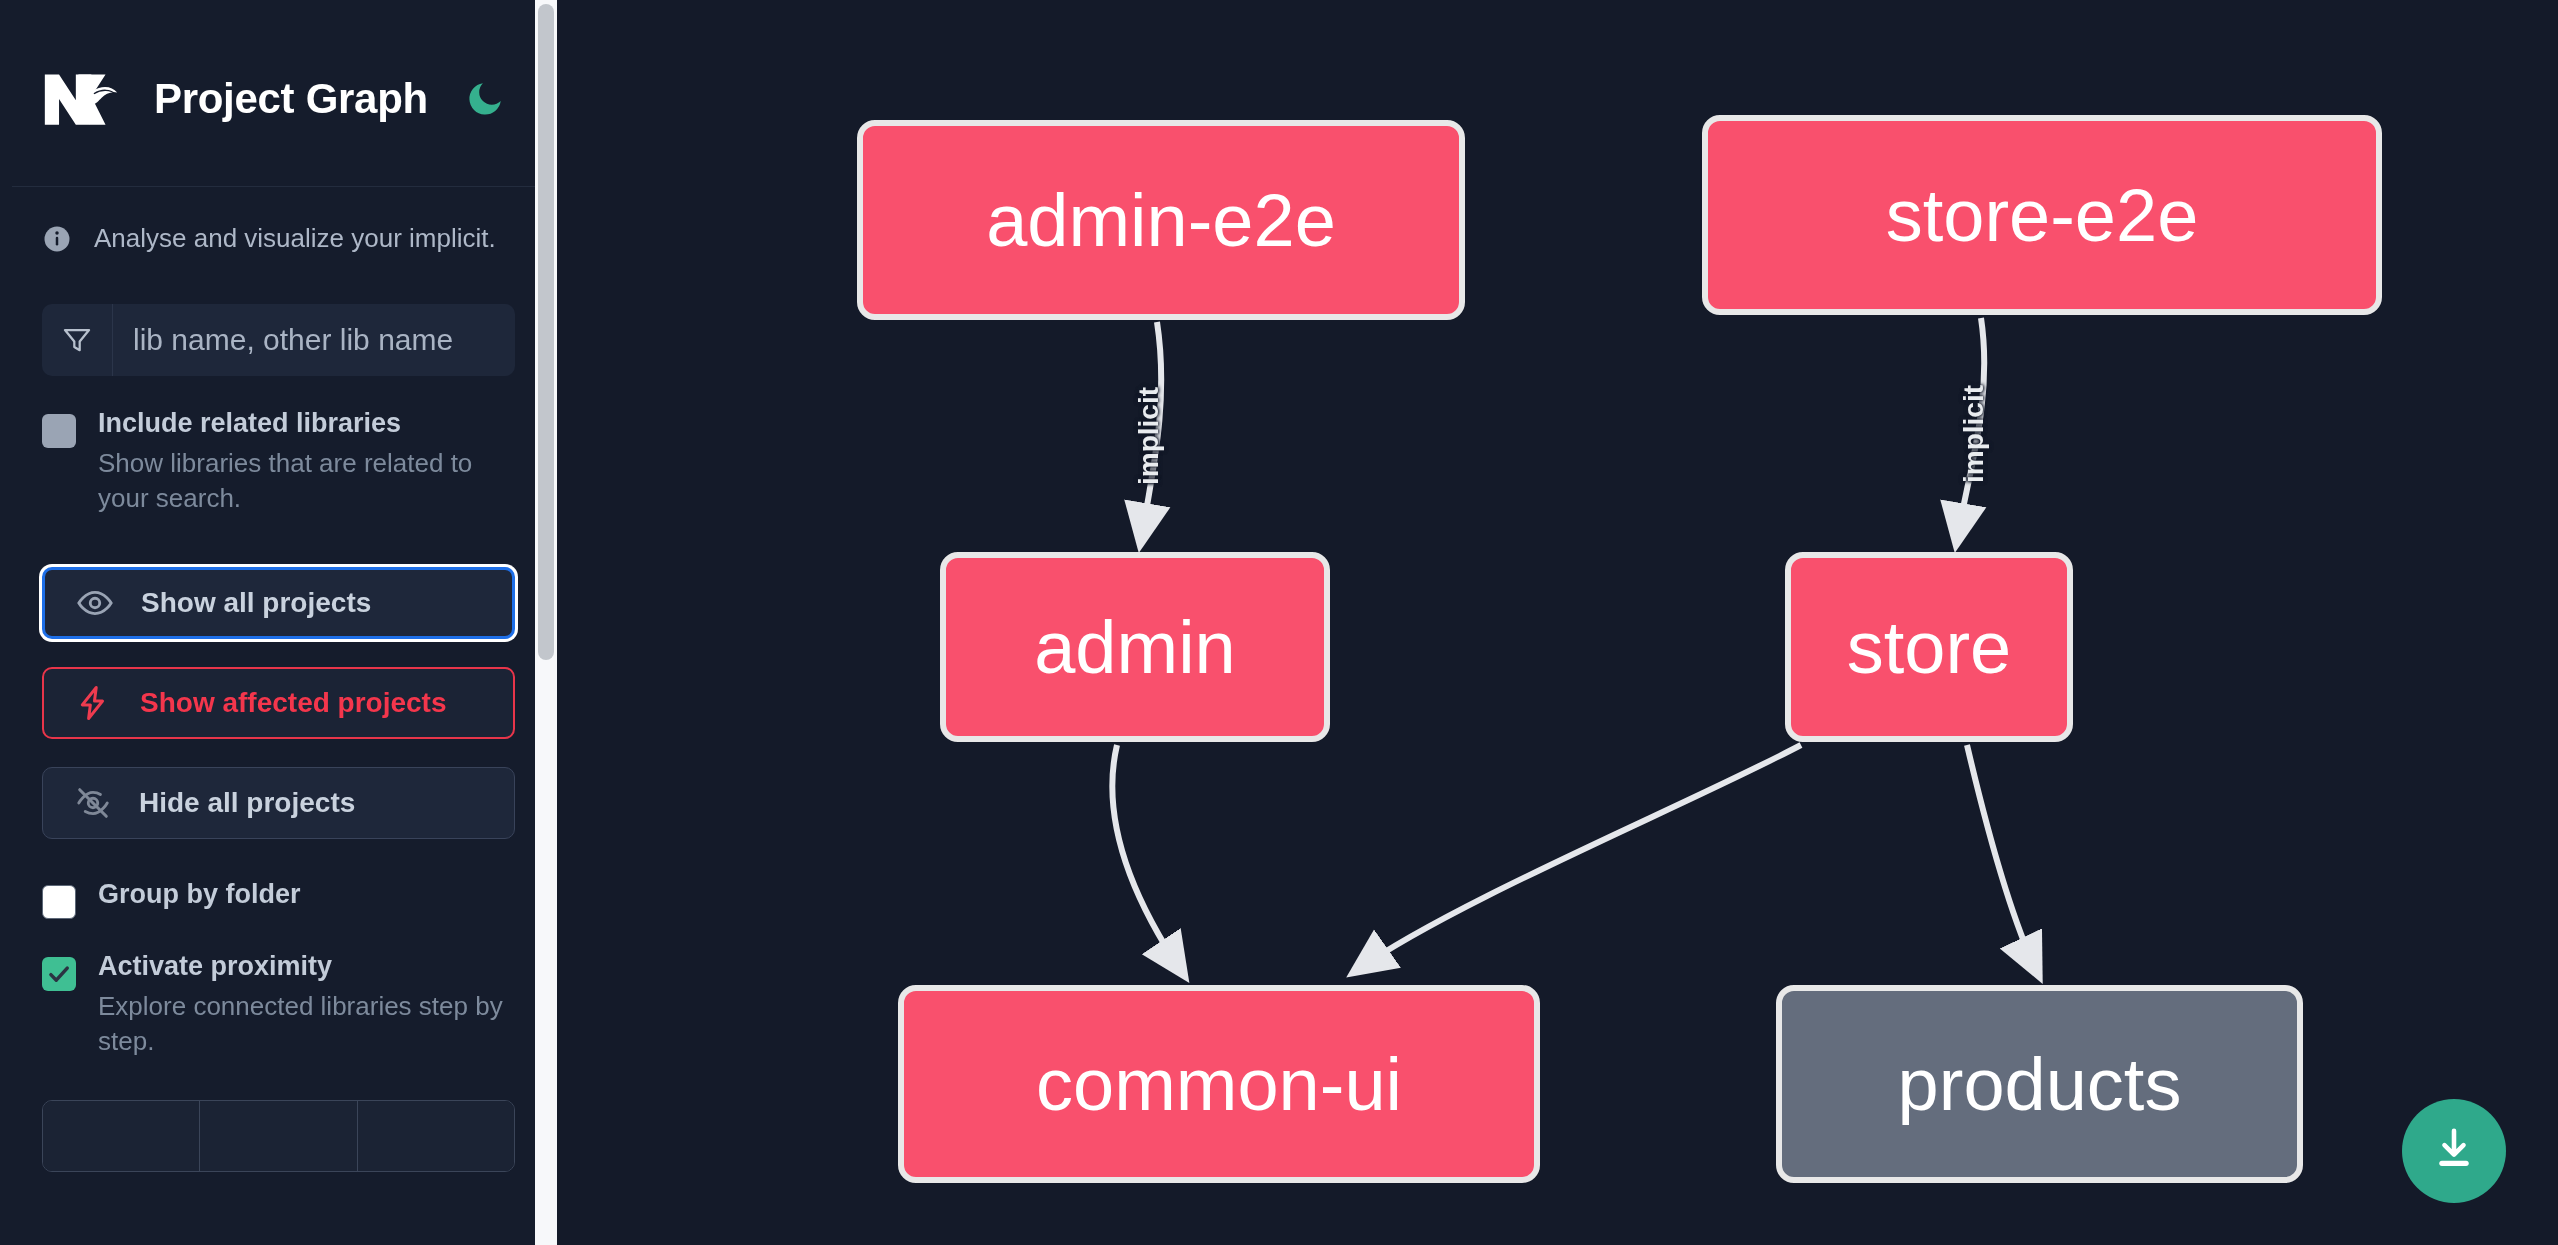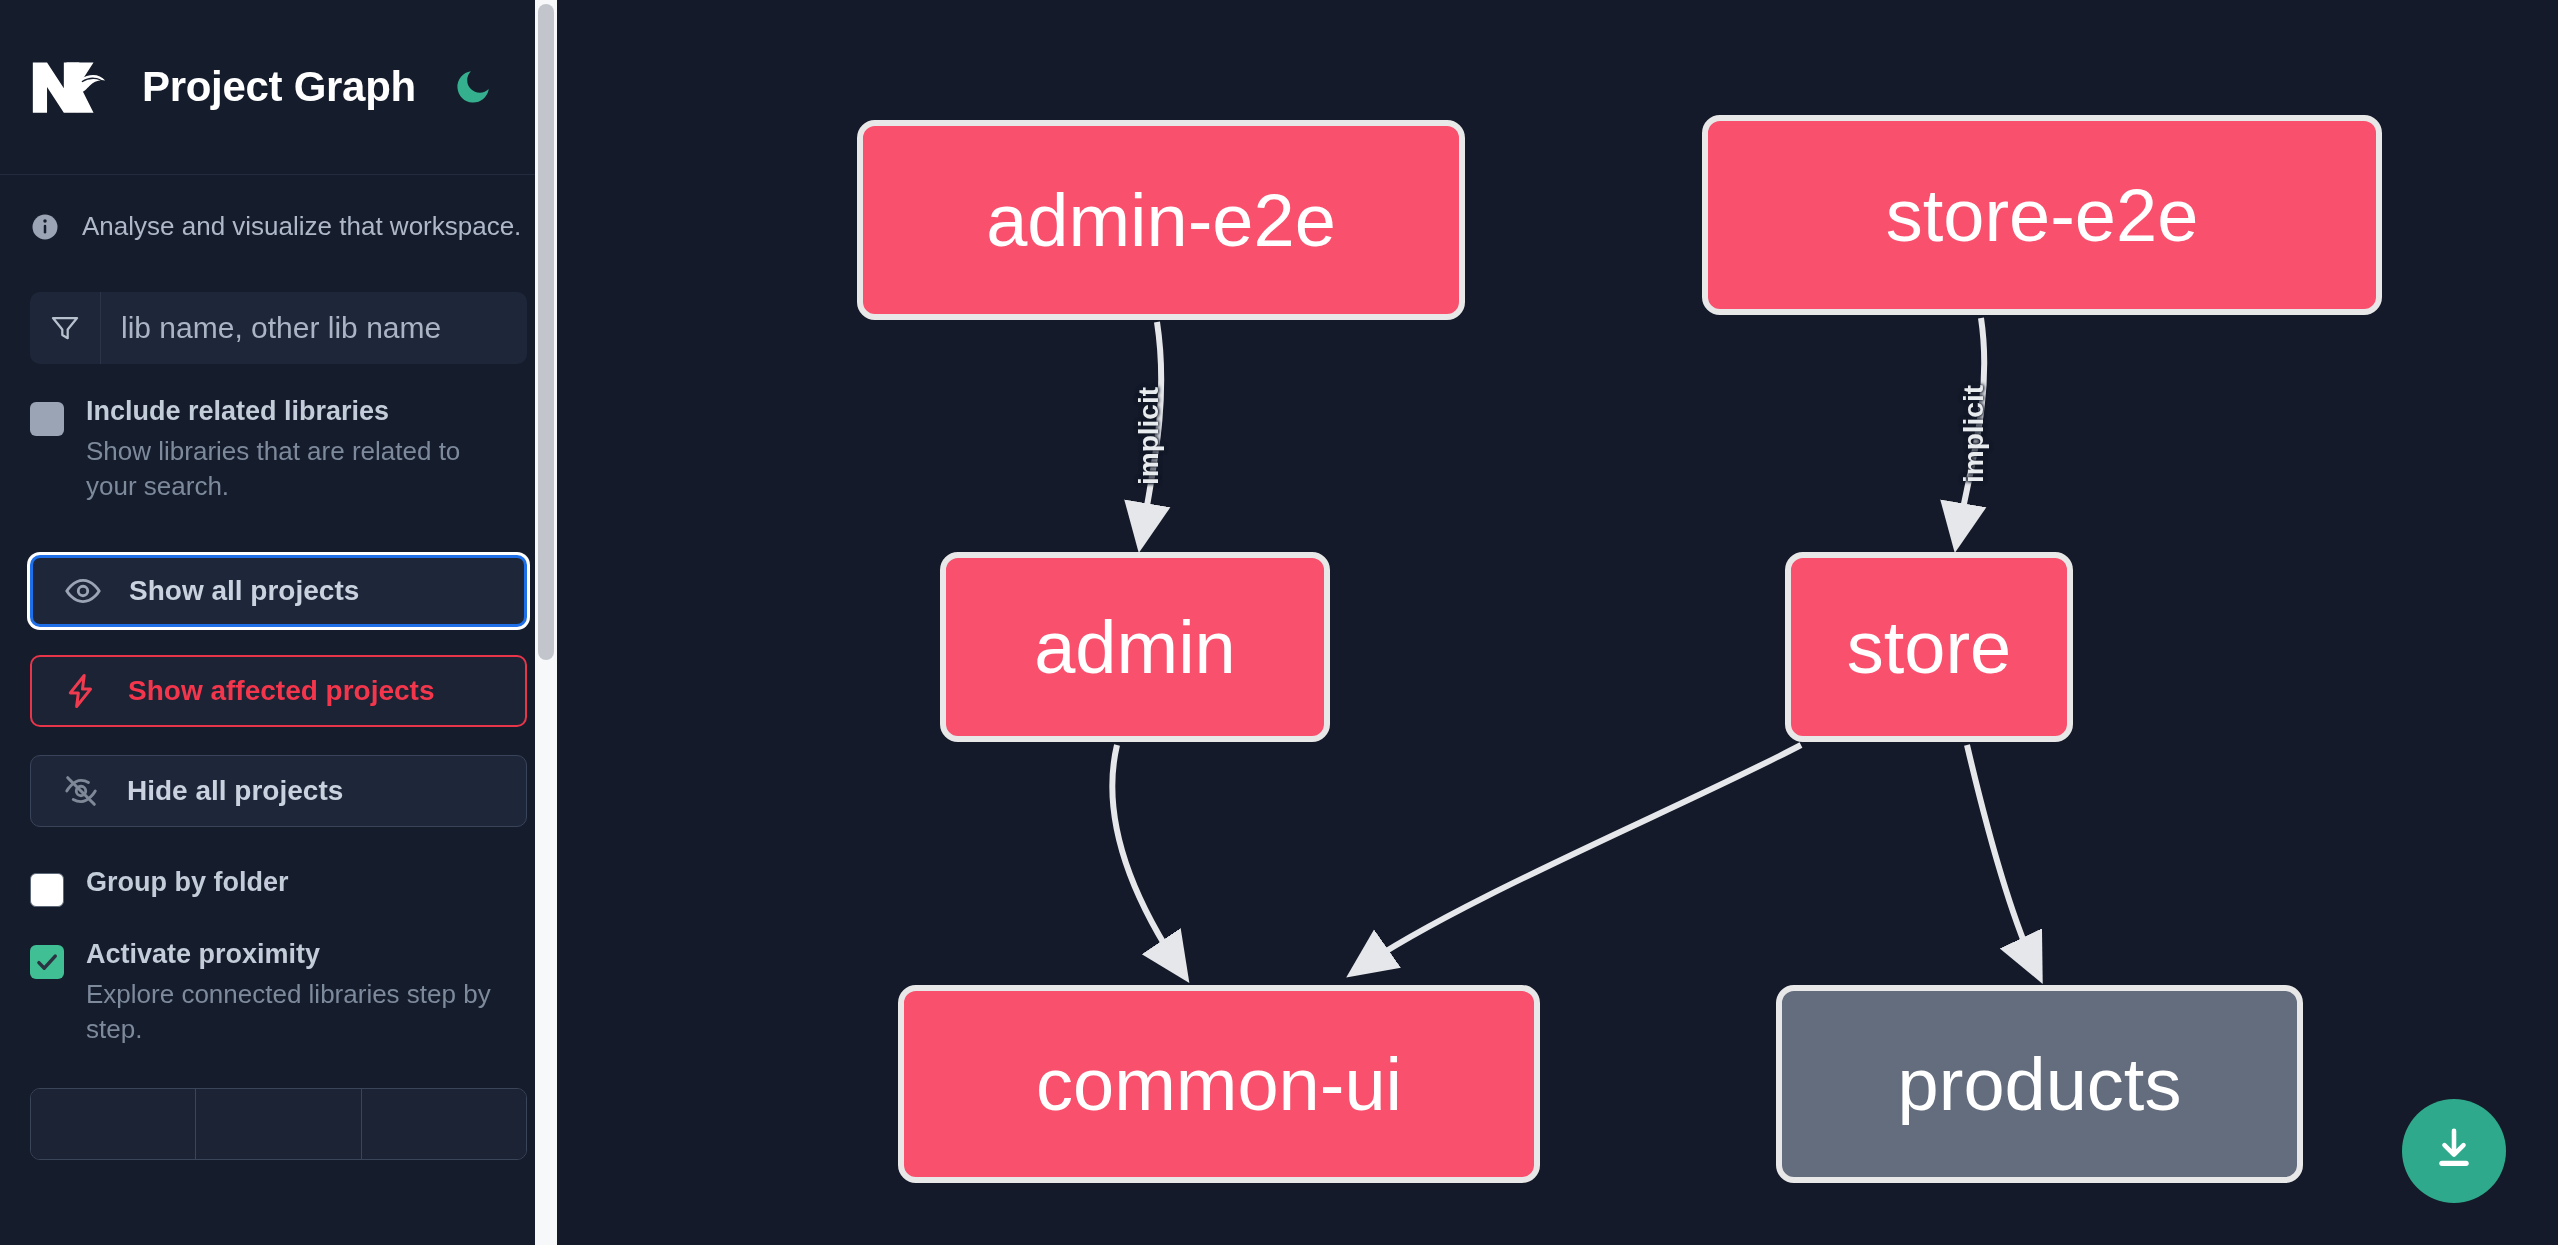--- a/index.html
+++ b/index.html
@@ -14,21 +14,21 @@
   
   .sidebar{
     position:relative;
     width:557px;height:1245px;
     background:#151c2c;
     flex:0 0 557px;
     overflow:hidden;
   }
   .sidebar-inner{
     position:absolute;inset:0;
-    padding:0;
+    padding:12px;
   }
   .sb-header{
     height:175px;
     display:flex;align-items:center;
     padding-left:30px;
     box-sizing:border-box;
     border-bottom:1px solid #232c3e;
   }
   .nx-logo{
     width:78px;height:62px;
@@ -246,21 +246,21 @@
       <div class="sb-body">
 
         <div class="tagline">
           <span class="info-icon">
             <svg viewBox="0 0 24 24" width="30" height="30" aria-hidden="true">
               <circle cx="12" cy="12" r="10" fill="#9aa4b4"></circle>
               <rect x="11" y="10.2" width="2" height="7" rx="1" fill="#151c2c"></rect>
               <circle cx="12" cy="7.2" r="1.4" fill="#151c2c"></circle>
             </svg>
           </span>
-          <span class="tagline-text">Analyse and visualize that workspace.</span>
+          <span class="tagline-text">Analyse and visualize your implicit.</span>
         </div>
 
         <div class="search-row">
           <span class="search-icon-box">
             <svg viewBox="0 0 24 24" width="34" height="34" aria-hidden="true">
               <path d="M3.5 5h17l-6.6 8v6.2l-3.8-2.3V13L3.5 5z" fill="none" stroke="#b7c0cd" stroke-width="1.6" stroke-linejoin="round"></path>
             </svg>
           </span>
           <input class="search-input" type="text" placeholder="lib name, other lib name" style="">
         </div>

